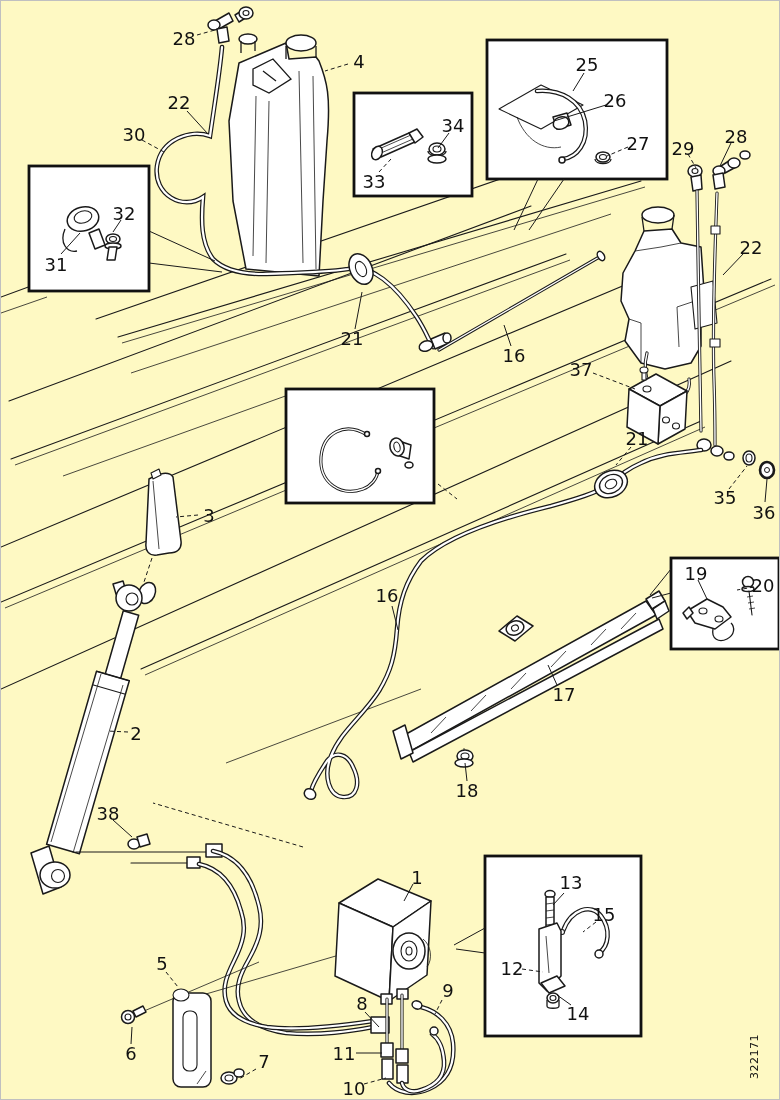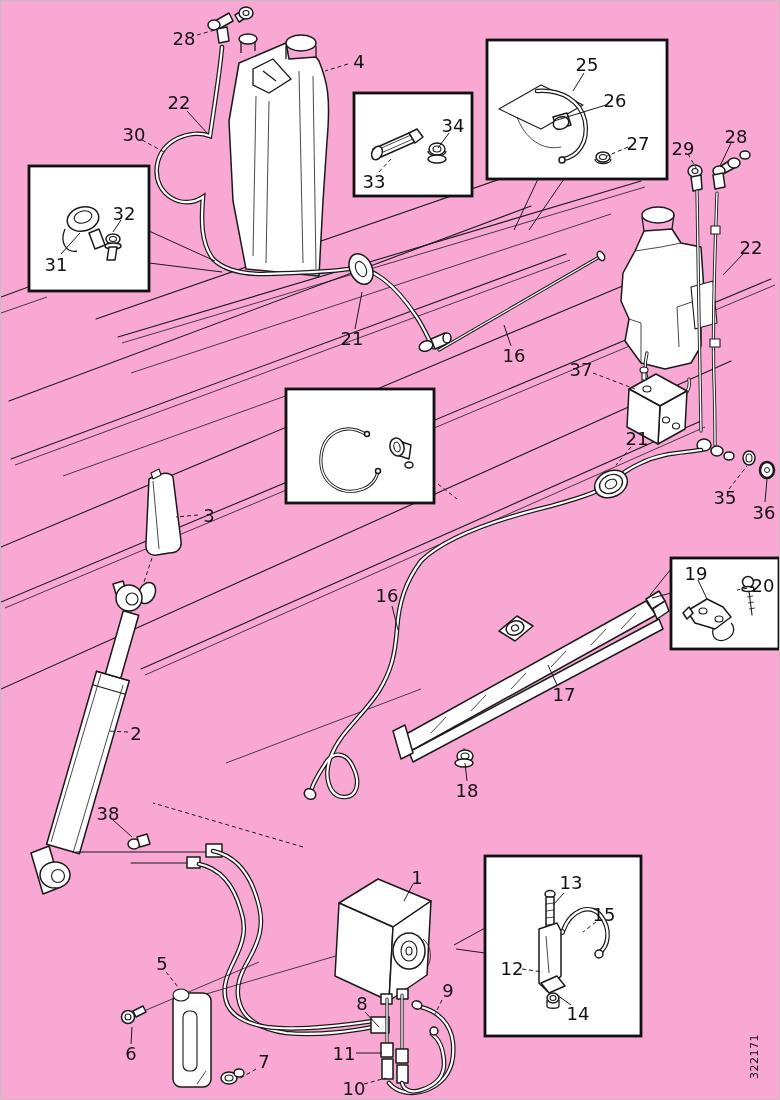--- a/index.html
+++ b/index.html
@@ -1,16 +1,16 @@
 <!DOCTYPE html>
 <html><head>
 <meta charset="utf-8">
 <style>
   html,body{margin:0;padding:0;background:#e8e8e8;}
-  .page{width:780px;height:1100px;position:relative;background:#f9a8d4;
+  .page{width:780px;height:1100px;position:relative;background:#fef9c3;
         border:1px solid #c0c0c0;box-sizing:border-box;overflow:hidden;
         font-family:"DejaVu Sans",sans-serif;}
   svg{position:absolute;left:0;top:0;}
   defs path{fill:none;}
   .ln{stroke:#1a1a1a;stroke-width:1.1;fill:none;stroke-linecap:round;}
   .lnthin{stroke:#1a1a1a;stroke-width:.8;fill:none;}
   .part{fill:#fff;stroke:#1a1a1a;stroke-width:1.5;stroke-linejoin:round;}
   .partthin{fill:#fff;stroke:#1a1a1a;stroke-width:1.1;stroke-linejoin:round;}
   .noFill{fill:none;stroke:#1a1a1a;stroke-width:1.3;}
   .hoseO{stroke:#1a1a1a;stroke-width:4.6;fill:none;stroke-linecap:round;}

